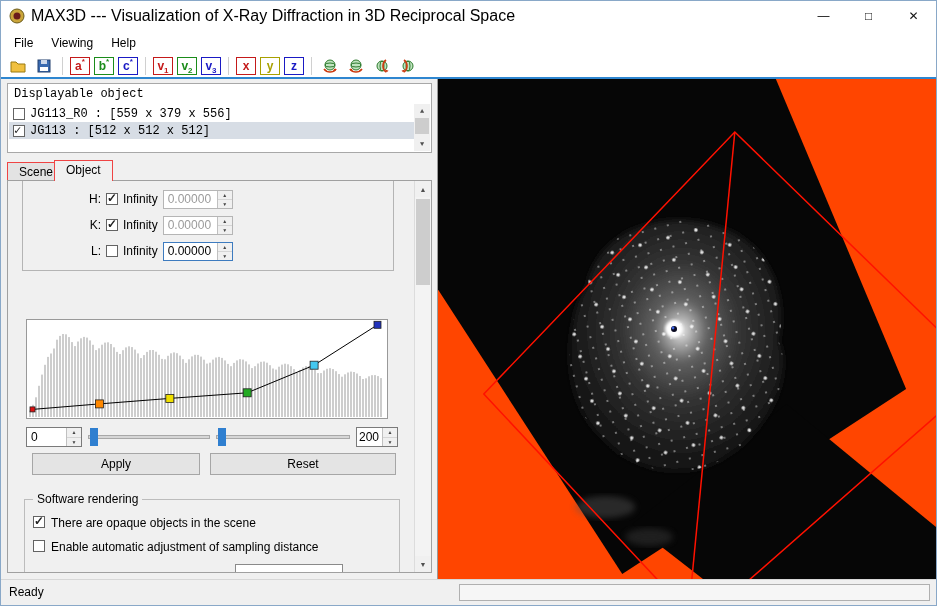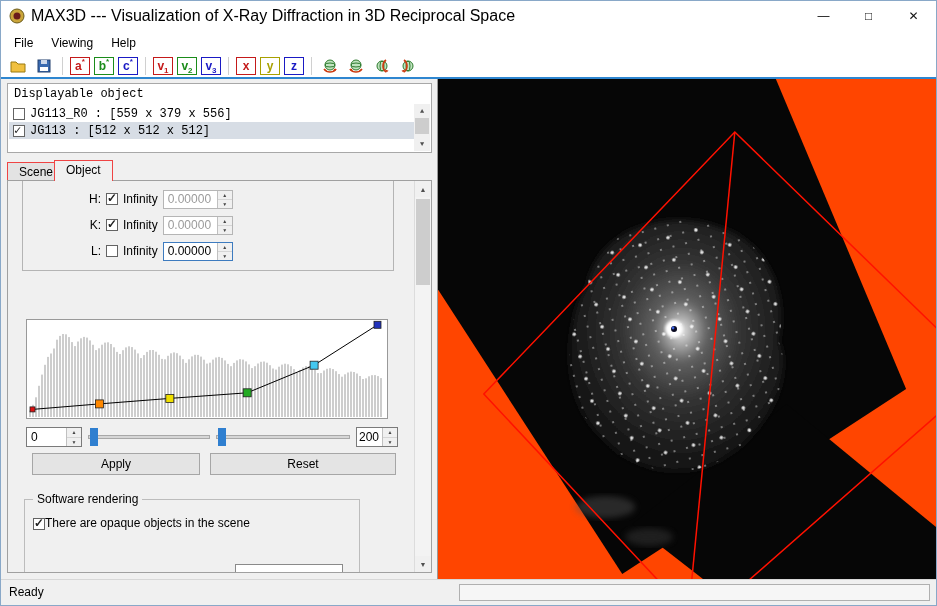--- a/index.html
+++ b/index.html
@@ -83,24 +83,24 @@
   
   .spin-small { position:absolute; top:246px; height:20px; background:#fff;
     border:1px solid #7a7a7a; display:flex; align-items:center; padding-left:4px; }
   .slider-track { position:absolute; top:254px; height:4px; background:#d6d6d6;
     border:1px solid #a8a8a8; }
   .slider-handle { position:absolute; top:247px; width:8px; height:18px; background:#2f7fd0; }
   
   .btn { position:absolute; top:272px; height:22px; line-height:20px; text-align:center;
     background:#e4e4e4; border:1px solid #a6a6a6; }
   
-  .sw-group { position:absolute; left:16px; top:318px; width:336px; height:84px;
+  .sw-group { position:absolute; left:16px; top:318px; width:376px; height:84px;
     border:1px solid #bcbcbc; }
   .sw-legend { position:absolute; top:-8px; left:8px; background:#f0f0f0; padding:0 4px; }
-  .sw-row { position:absolute; left:8px; display:flex; align-items:flex-end; }
+  .sw-row { position:absolute; left:8px; display:flex; align-items:flex-start; gap:6px; }
   .sw-partial { position:absolute; left:210px; top:64px; width:108px; height:20px;
     background:#fff; border:1px solid #8a8a8a; }
   
   .viewport { position:absolute; left:437px; top:0; width:498px; height:500px; background:#000; }
   .viewport svg { display:block; width:100%; height:100%; }
   
   .statusbar { position:absolute; left:0; top:578px; right:0; height:26px;
     background:#f0f0f0; border-top:1px solid #d7d7d7; }
   .status-text { position:absolute; left:8px; top:0; line-height:25px; }
   .progress { position:absolute; left:458px; width:471px; top:4px; height:17px;
@@ -430,20 +430,24 @@
 
         <div class="btn" style="left:24px; width:168px;">Apply</div>
         <div class="btn" style="left:202px; width:186px;">Reset</div>
 
         <div class="sw-group">
           <div class="sw-legend">Software rendering</div>
           <div class="sw-row" style="top:16px;">
             <span class="checkbox checked"></span>
             <span>There are opaque objects in the scene</span>
           </div>
+          <div class="sw-row" style="top:40px;">
+            <span class="checkbox"></span>
+            <span>Enable automatic adjustment of sampling distance</span>
+          </div>
           <div class="sw-partial"></div>
         </div>
 
         <div class="panel-scroll">
           <div class="sb-btn">▲</div>
           <div class="sb-thumb" style="top:18px; height:86px;"></div>
           <div class="sb-btn sb-down">▼</div>
         </div>
       </div>
     </div>

